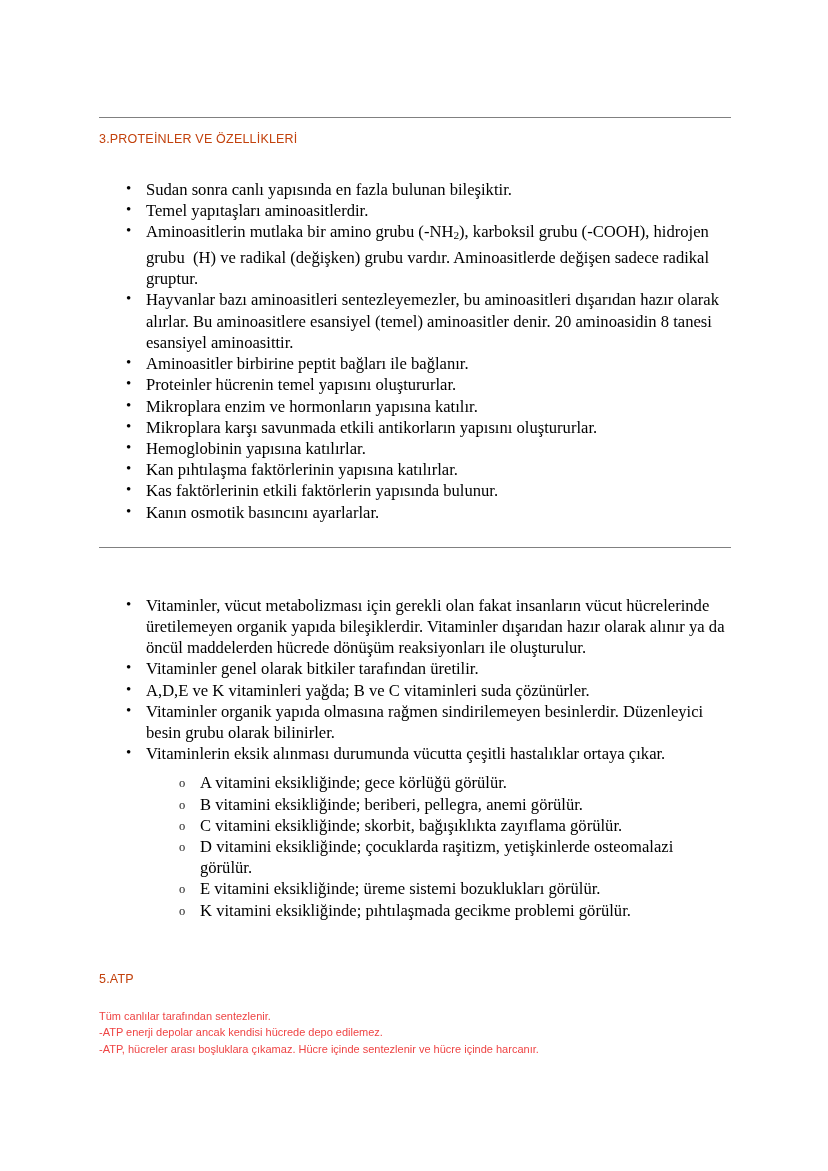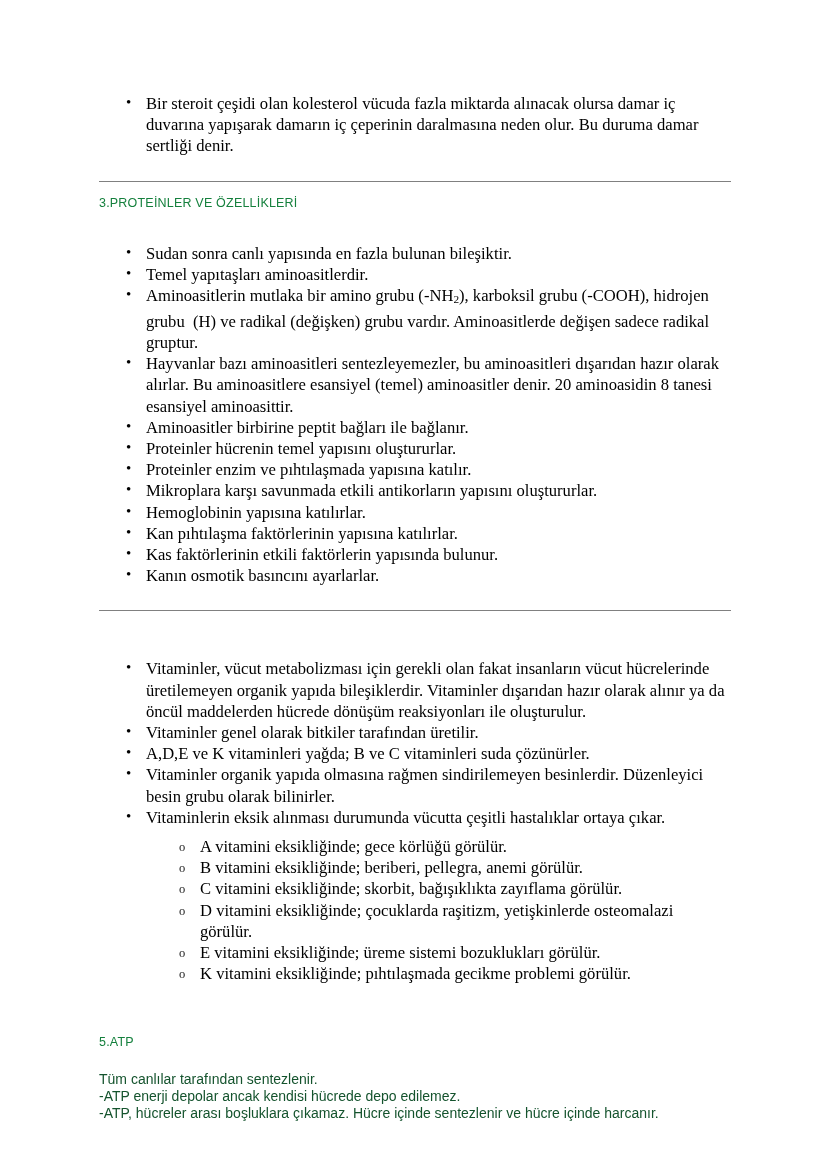--- a/index.html
+++ b/index.html
@@ -37,21 +37,21 @@
     border: 0;
     border-top: 1px solid #808080;
     margin: 0;
     width: 632px;
     height: 0;
   }
 
   .section-heading {
     font-family: "Liberation Sans", "DejaVu Sans", sans-serif;
     font-size: 12.5px;
-    color: #15803d;
+    color: #c2410c;
     letter-spacing: 0.2px;
     white-space: nowrap;
   }
 
   
   ul.bullets {
     list-style: none;
     margin: 0;
     padding: 0;
   }
@@ -91,23 +91,23 @@
     left: 72px;
     top: 0;
     font-size: 12.5px;
     line-height: 22.5px;
     color: #222;
   }
 
   
   .atp-block {
     font-family: "Liberation Sans", "DejaVu Sans", sans-serif;
-    font-size: 14px;
+    font-size: 11px;
     line-height: 16.6px;
-    color: #14532d;
+    color: #ef4444;
   }
   .atp-block p { margin: 0; }
 
   sub { font-size: 0.68em; vertical-align: -0.22em; }
 
   .gap-intro  { height: 93px; }
   .gap-a      { height: 24px; }
   .gap-b      { height: 14px; }
   .gap-c      { height: 33px; }
   .gap-d      { height: 24px; }
@@ -116,39 +116,36 @@
   .gap-g      { height: 22px; }
 </style>
 </head>
 <body>
 
 <div class="page">
   <div class="content">
 
     <div class="gap-intro"></div>
 
-    <ul class="bullets">
-      <li>Bir steroit çeşidi olan kolesterol vücuda fazla miktarda alınacak olursa damar iç duvarına yapışarak damarın iç çeperinin daralmasına neden olur. Bu duruma damar sertliği denir.</li>
-    </ul>
 
     <div class="gap-a"></div>
 
     <hr class="rule">
     <div class="gap-b"></div>
     <div class="section-heading">3.PROTEİNLER VE ÖZELLİKLERİ</div>
     <div class="gap-c"></div>
 
     <ul class="bullets">
       <li>Sudan sonra canlı yapısında en fazla bulunan bileşiktir.</li>
       <li>Temel yapıtaşları aminoasitlerdir.</li>
       <li>Aminoasitlerin mutlaka bir amino grubu (-NH<sub>2</sub>), karboksil grubu (-COOH), hidrojen grubu&nbsp; (H) ve radikal (değişken) grubu vardır. Aminoasitlerde değişen sadece radikal gruptur.</li>
       <li>Hayvanlar bazı aminoasitleri sentezleyemezler, bu aminoasitleri dışarıdan hazır olarak alırlar. Bu aminoasitlere esansiyel (temel) aminoasitler denir. 20 aminoasidin 8 tanesi esansiyel aminoasittir.</li>
       <li>Aminoasitler birbirine peptit bağları ile bağlanır.</li>
       <li>Proteinler hücrenin temel yapısını oluştururlar.</li>
-      <li>Proteinler enzim ve pıhtılaşmada yapısına katılır.</li>
+      <li>Mikroplara enzim ve hormonların yapısına katılır.</li>
       <li>Mikroplara karşı savunmada etkili antikorların yapısını oluştururlar.</li>
       <li>Hemoglobinin yapısına katılırlar.</li>
       <li>Kan pıhtılaşma faktörlerinin yapısına katılırlar.</li>
       <li>Kas faktörlerinin etkili faktörlerin yapısında bulunur.</li>
       <li>Kanın osmotik basıncını ayarlarlar.</li>
     </ul>
 
     <div class="gap-d"></div>
 
     <hr class="rule">

